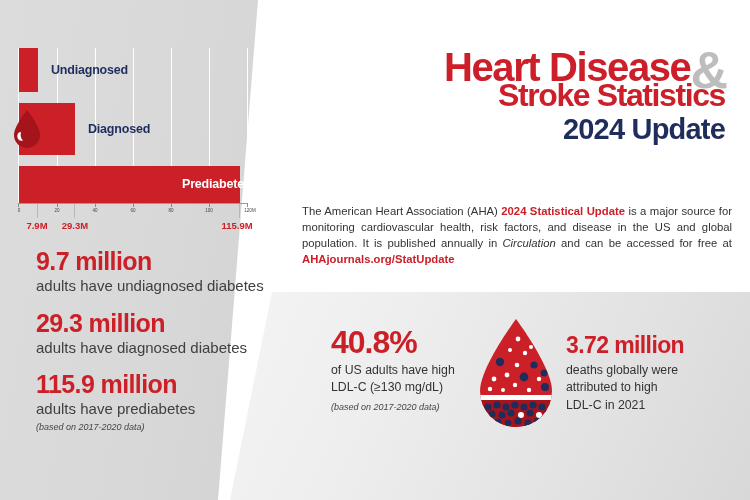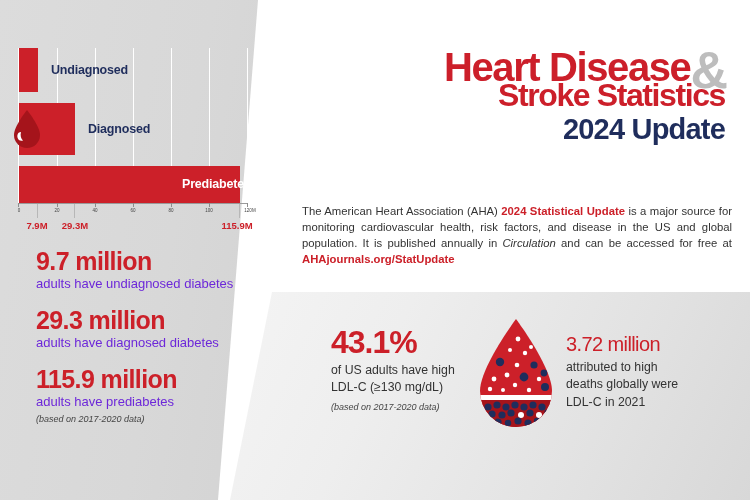--- a/index.html
+++ b/index.html
@@ -123,22 +123,22 @@
   }
   .stat { margin-bottom: 13px; }
   .stat-num {
     color: #cc2029;
     font-weight: bold;
     font-size: 25px;
     line-height: 1.12;
     letter-spacing: -0.6px;
   }
   .stat-desc {
-    color: #6d28d9;
-    font-size: 13px;
+    color: #404040;
+    font-size: 15px;
     line-height: 1.3;
     margin-top: 1px;
   }
   .stat-note {
     color: #444444;
     font-size: 9px;
     font-style: italic;
     margin-top: 3px;
   }
 
@@ -223,22 +223,22 @@
     font-style: italic;
     margin-top: 5px;
   }
   .br-right {
     position: absolute;
     left: 566px; top: 334px;
     width: 180px;
   }
   .br-num {
     color: #cc2029;
-    font-weight: normal;
-    font-size: 20px;
+    font-weight: bold;
+    font-size: 23px;
     line-height: 1.0;
     letter-spacing: -0.6px;
   }
   .br-right .br-text { margin-top: 5px; }
 
   .drop-big {
     position: absolute;
     left: 474px; top: 317px;
     width: 84px; height: 116px;
   }
@@ -325,21 +325,21 @@
     <div class="title-line1">
       <span>Heart Disease</span><span class="amp">&amp;</span>
     </div>
     <div class="title-line2">Stroke Statistics</div>
     <div class="title-line3">2024 Update</div>
   </div>
 
   <div class="para"><span>The American Heart Association (AHA) </span><b>2024 Statistical Update</b><span> is a major source for monitoring cardiovascular health, risk factors, and disease in the US and global population. It is published annually in </span><i>Circulation</i><span> and can be accessed for free at </span><span class="link">AHAjournals.org/StatUpdate</span></div>
 
   <div class="br-left">
-    <div class="br-pct">43.1%</div>
+    <div class="br-pct">40.8%</div>
     <div class="br-text">
       <div>of US adults have high</div>
       <div>LDL-C (≥130 mg/dL)</div>
     </div>
     <div class="br-note">(based on 2017-2020 data)</div>
   </div>
 
   <div class="drop-big">
     <svg viewBox="0 0 84 116" width="84" height="116">
       <defs>
@@ -391,19 +391,19 @@
         <circle cx="63" cy="104" r="3.2" fill="#1f2d5c"></circle>
         <circle cx="12" cy="99" r="2.6" fill="#ffffff"></circle>
         <circle cx="73" cy="95" r="2.6" fill="#1f2d5c"></circle>
       </g>
     </svg>
   </div>
 
   <div class="br-right">
     <div class="br-num">3.72 million</div>
     <div class="br-text">
+      <div>deaths globally were</div>
       <div>attributed to high</div>
-      <div>deaths globally were</div>
       <div>LDL-C in 2021</div>
     </div>
   </div>
 
 </div>
 
 </body></html>

